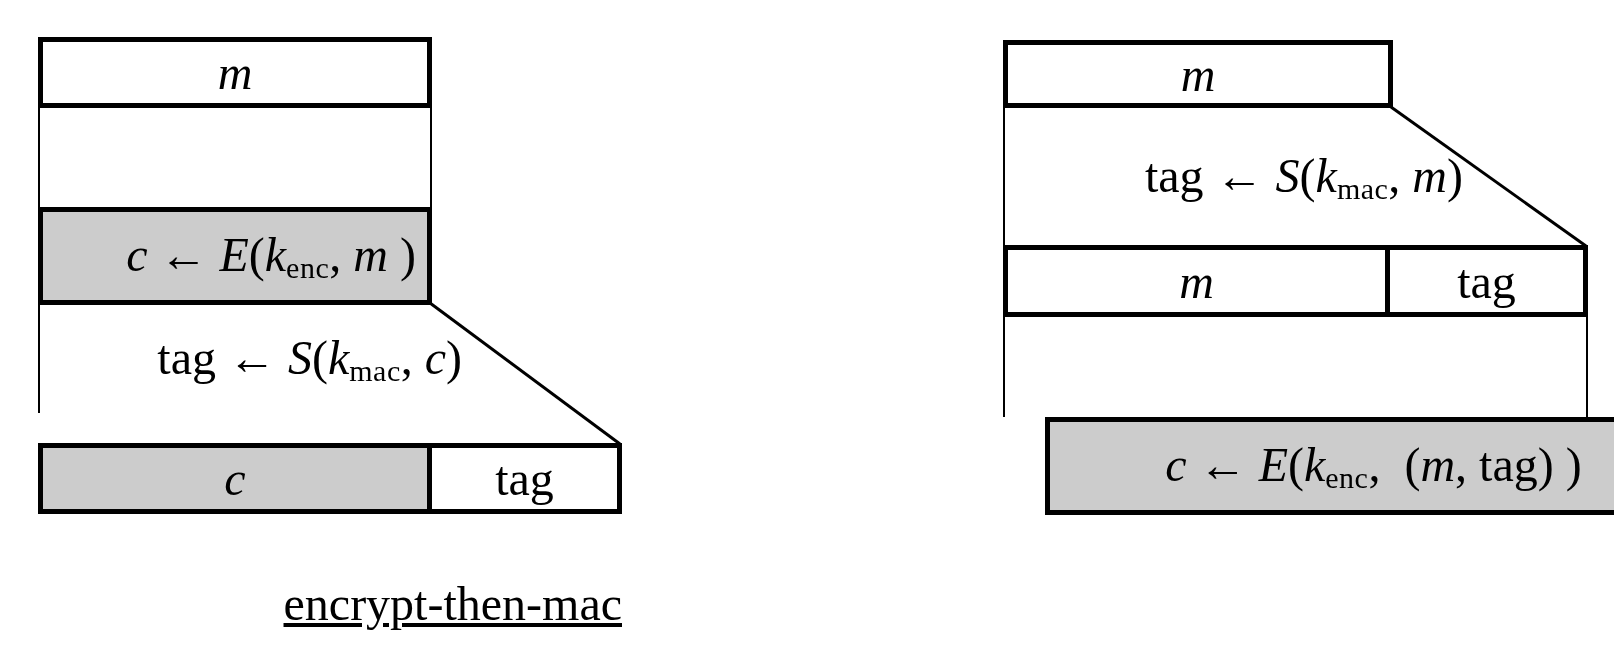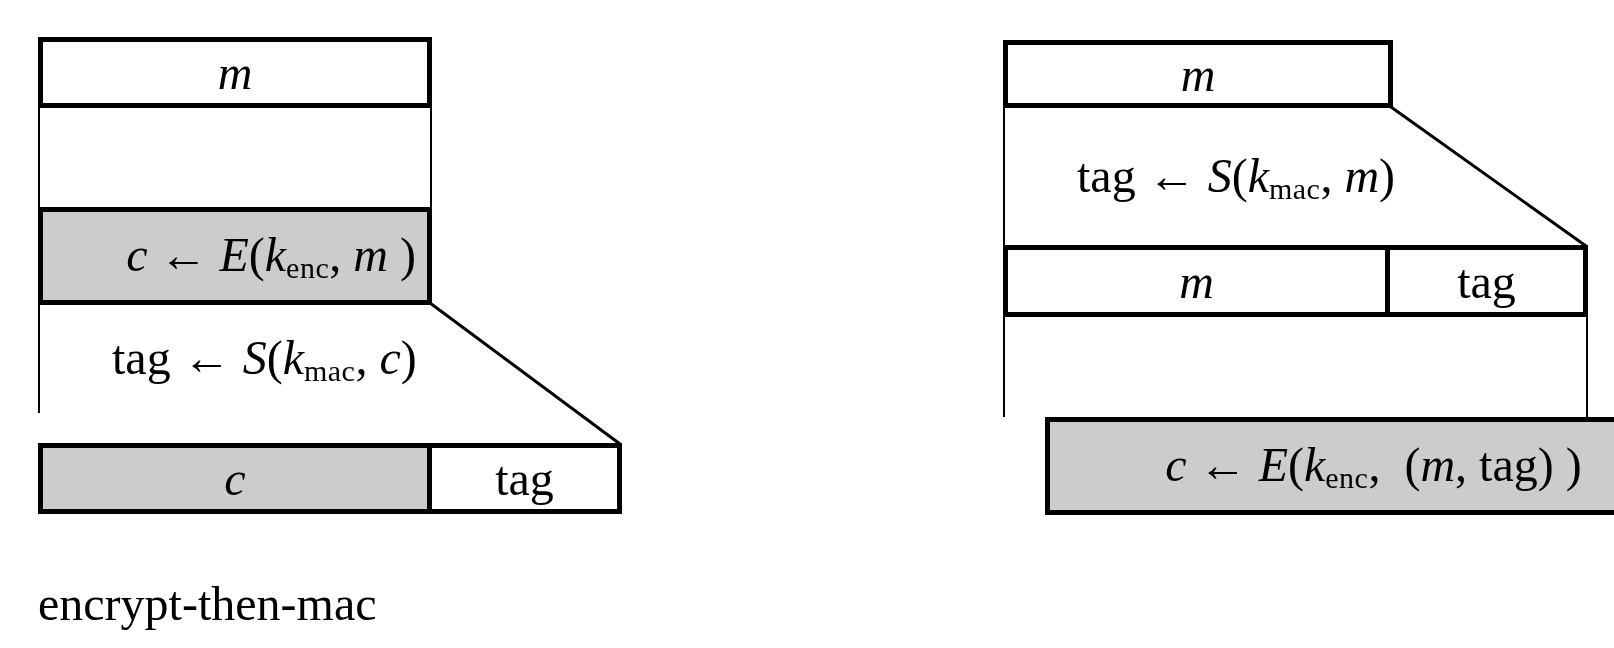--- a/index.html
+++ b/index.html
@@ -31,42 +31,43 @@
     display: flex;
     align-items: center;
     justify-content: center;
     font-size: 48px;
   }
   .box.gray { background: var(--gray-fill); }
   .region {
     position: absolute;
     display: flex;
     align-items: center;
-    justify-content: flex-start;
+    justify-content: flex-end;
     font-size: 48px;
     background: transparent;
   }
   .rail-left { border-left: 2px solid var(--line-color); }
   .rail-right { border-right: 2px solid var(--line-color); }
   .formula { white-space: pre; display: inline-block; }
   .formula span { white-space: pre; }
   .it { font-style: italic; }
   .rm { font-style: normal; }
   .arrow { font-style: normal; margin: 0 12px; }
   .sub {
     font-size: 30px;
     font-style: normal;
     vertical-align: -0.22em;
     letter-spacing: 0.5px;
   }
   .caption {
     position: absolute;
-    text-align: left;
+    text-align: right;
     font-size: 48px;
     font-style: normal;
+    text-decoration: underline;
   }
 </style>
 </head>
 <body>
 
 <div class="canvas">
 
   <svg class="overlay" viewBox="0 0 1614 648" xmlns="http://www.w3.org/2000/svg">
     <line x1="430" y1="303" x2="620" y2="444" stroke="#000" stroke-width="3"></line>
     <line x1="1391" y1="107" x2="1586" y2="246" stroke="#000" stroke-width="3"></line>

